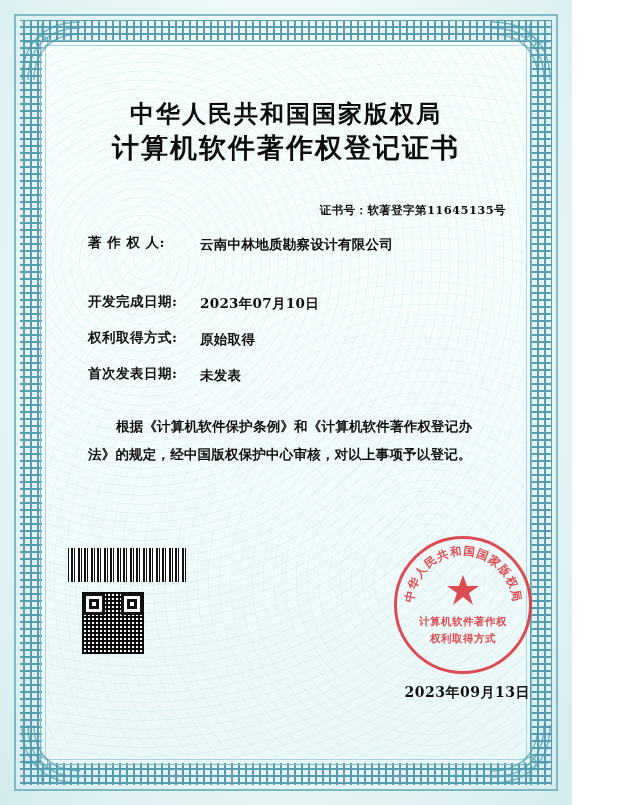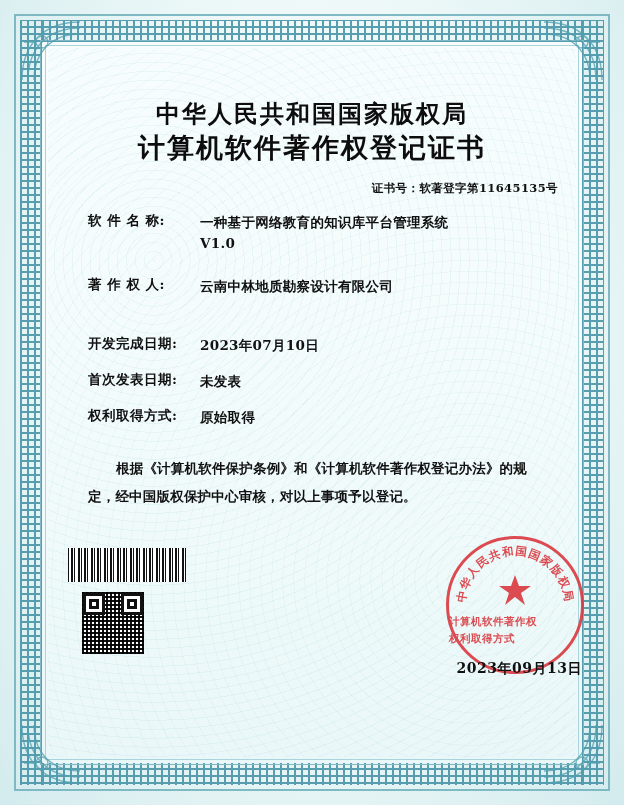--- a/index.html
+++ b/index.html
@@ -8,21 +8,21 @@
     background: #ffffff;
   }
   body {
     width: 628px;
     height: 805px;
     font-family: "Liberation Sans", sans-serif;
   }
 
   .certificate {
     position: relative;
-    width: 624px;
+    width: 572px;
     height: 805px;
     box-sizing: border-box;
     background:
       radial-gradient(ellipse at 50% 42%, #ffffff 0%, #f4fbfb 40%, #e3f3f4 72%, #d3ebee 100%);
     overflow: hidden;
   }
 
   
   .frame-outer {
     position: absolute;
@@ -107,21 +107,21 @@
     font-size: 27px;
     letter-spacing: 2px;
     color: #0d0d0d;
   }
 
   .cert-no {
     text-align: right;
     font-size: 11.5px;
     font-weight: bold;
     font-family: "DejaVu Serif", "Liberation Serif", serif;
-    margin-top: 15px;
+    margin-top: 37px;
     padding-right: 14px;
     color: #111;
     letter-spacing: .4px;
   }
 
   .fields {
     margin-top: 16px;
     padding-left: 36px;
     padding-right: 20px;
   }
@@ -230,34 +230,34 @@
     left: 50%;
     top: 34px;
     transform: translateX(-50%);
     width: 34px;
     height: 34px;
   }
   .seal-star svg { width: 34px; height: 34px; display: block; }
   .seal-line {
     position: absolute;
     width: 100%;
-    text-align: left;
+    text-align: center;
     font-family: "DejaVu Serif", "Liberation Serif", serif;
     font-size: 10.5px;
     font-weight: bold;
     color: #d9343a;
     letter-spacing: .5px;
   }
   .seal-line1 { top: 76px; }
   .seal-line2 { top: 93px; }
 
   .issue-date {
     position: absolute;
     right: 42px;
-    top: 660px;
+    top: 684px;
     font-family: "DejaVu Serif", "Liberation Serif", serif;
     font-size: 14px;
     font-weight: bold;
     color: #111;
     letter-spacing: .5px;
   }
 </style>
 </head>
 <body>
 
@@ -316,46 +316,41 @@
   </div>
 
   <div class="content">
 
     <div class="title-issuer">中华人民共和国国家版权局</div>
     <div class="title-main">计算机软件著作权登记证书</div>
     <div class="cert-no">证书号：软著登字第11645135号</div>
 
     <div class="fields">
 
-      <div class="field-row tall">
-        <div class="field-label">软 件 名 称:</div>
-        <div class="field-value" style="white-space:pre-line;">一种基于网络教育的知识库平台管理系统
-V1.0</div>
-      </div>
 
       <div class="field-row tall">
         <div class="field-label">著 作 权 人:</div>
         <div class="field-value">云南中林地质勘察设计有限公司</div>
       </div>
 
       <div class="gap-big"></div>
 
       <div class="field-row">
         <div class="field-label">开发完成日期:</div>
         <div class="field-value">2023年07月10日</div>
       </div>
 
       <div class="field-row">
+        <div class="field-label">权利取得方式:</div>
+        <div class="field-value">原始取得</div>
+      </div>
+
+      <div class="field-row">
         <div class="field-label">首次发表日期:</div>
         <div class="field-value">未发表</div>
-      </div>
-
-      <div class="field-row">
-        <div class="field-label">权利取得方式:</div>
-        <div class="field-value">原始取得</div>
       </div>
 
 
 
     </div>
 
     <div class="paragraph">根据《计算机软件保护条例》和《计算机软件著作权登记办法》的规定，经中国版权保护中心审核，对以上事项予以登记。</div>
 
   </div>
 

